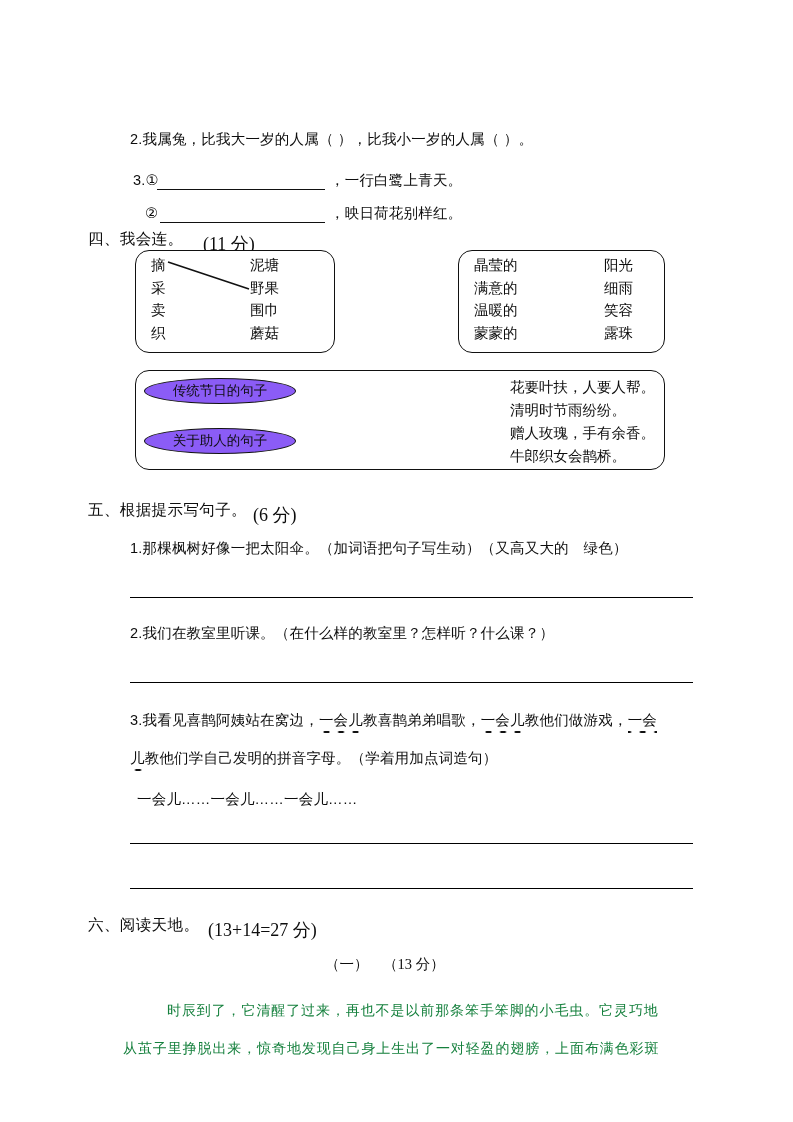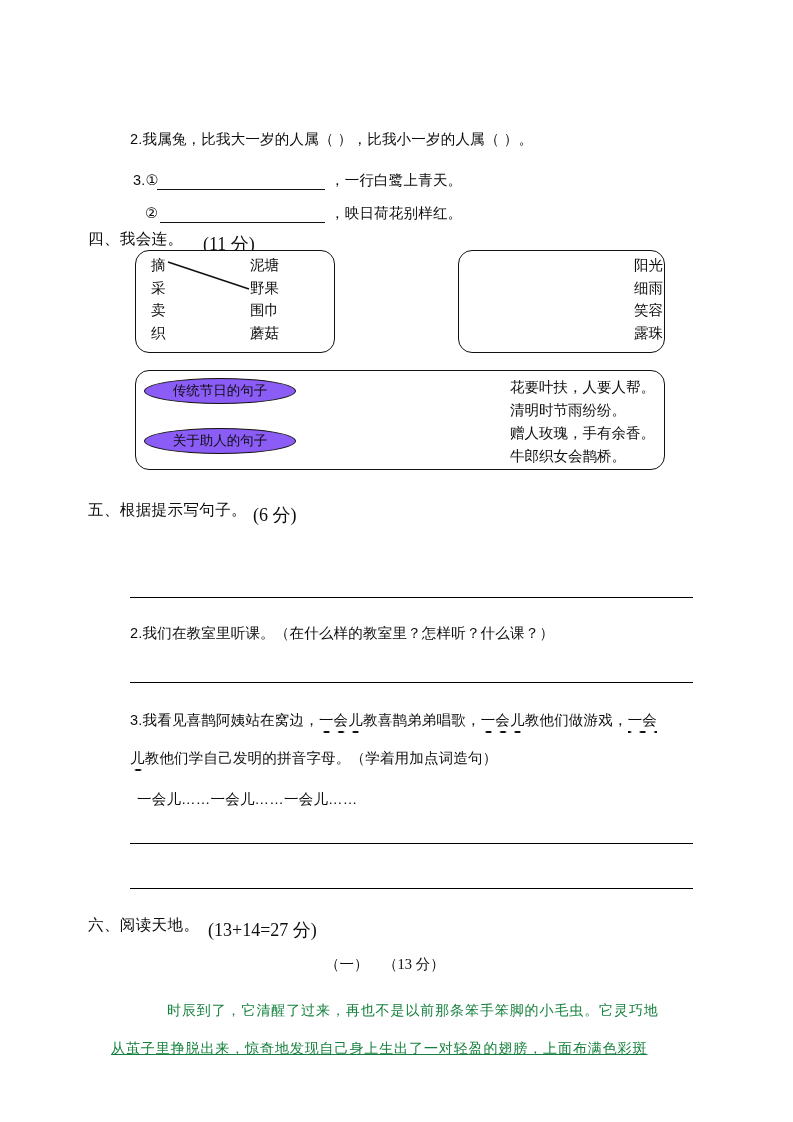--- a/index.html
+++ b/index.html
@@ -167,21 +167,27 @@
     <div>野果</div>
     <div>围巾</div>
     <div>蘑菇</div>
   </div>
   <svg class="connector" style="left:135px; top:250px;" width="200" height="103">
     <line x1="33" y1="12" x2="114" y2="39" stroke="#111" stroke-width="1.5"></line>
   </svg>
 
   <div class="matchbox" style="left:458px; top:250px; width:207px; height:103px;">
   </div>
-  <div class="mb-col" style="left:604px; top:254px;margin-left:30px;">
+  <div class="mb-col" style="left:474px; top:254px;">
+    <div>晶莹的</div>
+    <div>满意的</div>
+    <div>温暖的</div>
+    <div>蒙蒙的</div>
+  </div>
+  <div class="mb-col" style="left:604px; top:254px;">
     <div>阳光</div>
     <div>细雨</div>
     <div>笑容</div>
     <div>露珠</div>
   </div>
 
   <div class="matchbox" style="left:135px; top:370px; width:530px; height:100px;">
   </div>
   <div class="oval" style="left:144px; top:378px; width:152px; height:26px;">
     <span>传统节日的句子</span>
@@ -192,20 +198,21 @@
   <div class="sent-col" style="left:462px; top:376px;">
     <div>花要叶扶，人要人帮。</div>
     <div>清明时节雨纷纷。</div>
     <div>赠人玫瑰，手有余香。</div>
     <div>牛郎织女会鹊桥。</div>
   </div>
 
   <div class="abs sec-head" style="left:88px; top:500px;">五、根据提示写句子。</div>
   <div class="abs score" style="left:253px; top:503px;">(6 分)</div>
 
+  <div class="abs q-line" style="left:130px; top:540px;">1.那棵枫树好像一把太阳伞。（加词语把句子写生动）（又高又大的　绿色）</div>
   <div class="answer-rule" style="left:130px; top:597px; width:563px;"></div>
 
   <div class="abs q-line" style="left:130px; top:625px;">2.我们在教室里听课。（在什么样的教室里？怎样听？什么课？）</div>
   <div class="answer-rule" style="left:130px; top:682px; width:563px;"></div>
 
   <div class="abs q-line" style="left:130px; top:712px;">
     <span>3.我看见喜鹊阿姨站在窝边，</span><span class="dotted">一会儿</span><span>教喜鹊弟弟唱歌，</span><span class="dotted">一会儿</span><span>教他们做游戏，</span><span class="dotted">一会</span>
   </div>
 
   <div class="abs q-line" style="left:137px; top:791px;">一会儿……一会儿……一会儿……</div>
@@ -216,15 +223,15 @@
 
   <div class="answer-rule" style="left:130px; top:843px; width:563px;"></div>
   <div class="answer-rule" style="left:130px; top:888px; width:563px;"></div>
 
   <div class="abs sec-head" style="left:88px; top:915px;">六、阅读天地。</div>
   <div class="abs score" style="left:208px; top:918px;">(13+14=27 分)</div>
 
   <div class="center-title" style="left:325px; top:955px;">（一）　（13 分）</div>
 
   <div class="passage" style="left:167px; top:1002px;">时辰到了，它清醒了过来，再也不是以前那条笨手笨脚的小毛虫。它灵巧地</div>
-  <div class="passage" style="left:111px; top:1040px;text-decoration:underline;">从茧子里挣脱出来，惊奇地发现自己身上生出了一对轻盈的翅膀，上面布满色彩斑</div>
+  <div class="passage" style="left:123px; top:1040px;">从茧子里挣脱出来，惊奇地发现自己身上生出了一对轻盈的翅膀，上面布满色彩斑</div>
 
 </div>
 
 </body></html>

